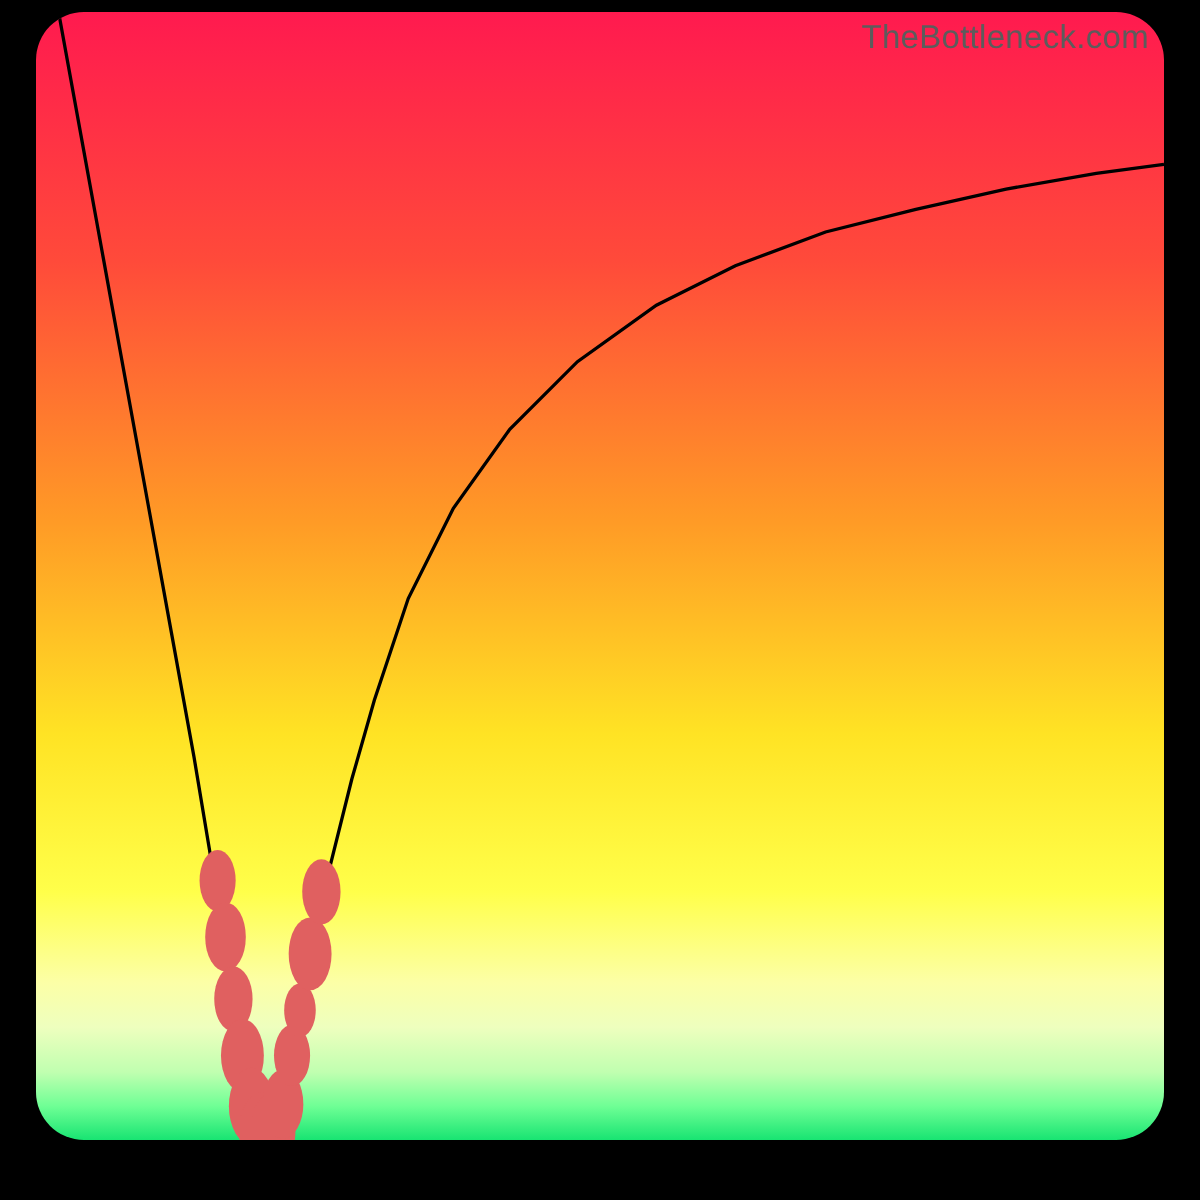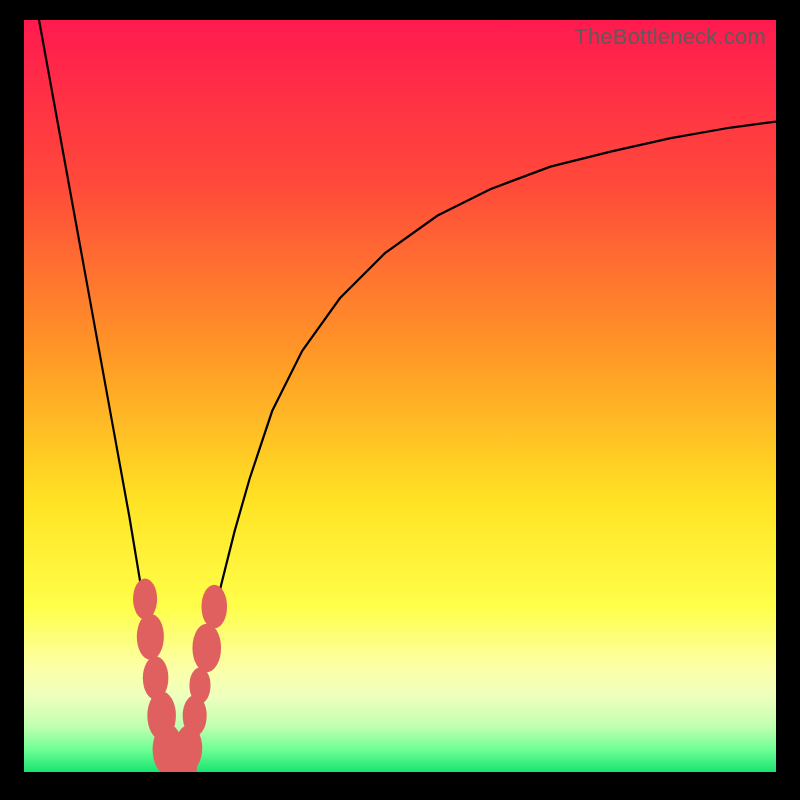--- a/index.html
+++ b/index.html
@@ -13,24 +13,25 @@
   }
   .frame {
     position: relative;
     width: 800px;
     height: 800px;
     background: #000;
   }
   .plot {
     position: absolute;
     left: 24px;
-    top: 20px;
+    top: 8px;
     width: 752px;
     height: 752px;
     overflow: hidden;
+    border-radius: 32px;
   }
   .watermark {
     position: absolute;
     top: 4px;
     right: 10px;
     font-size: 22px;
     font-weight: 400;
     color: #5c5c5c;
     z-index: 30;
     letter-spacing: 0.2px;

